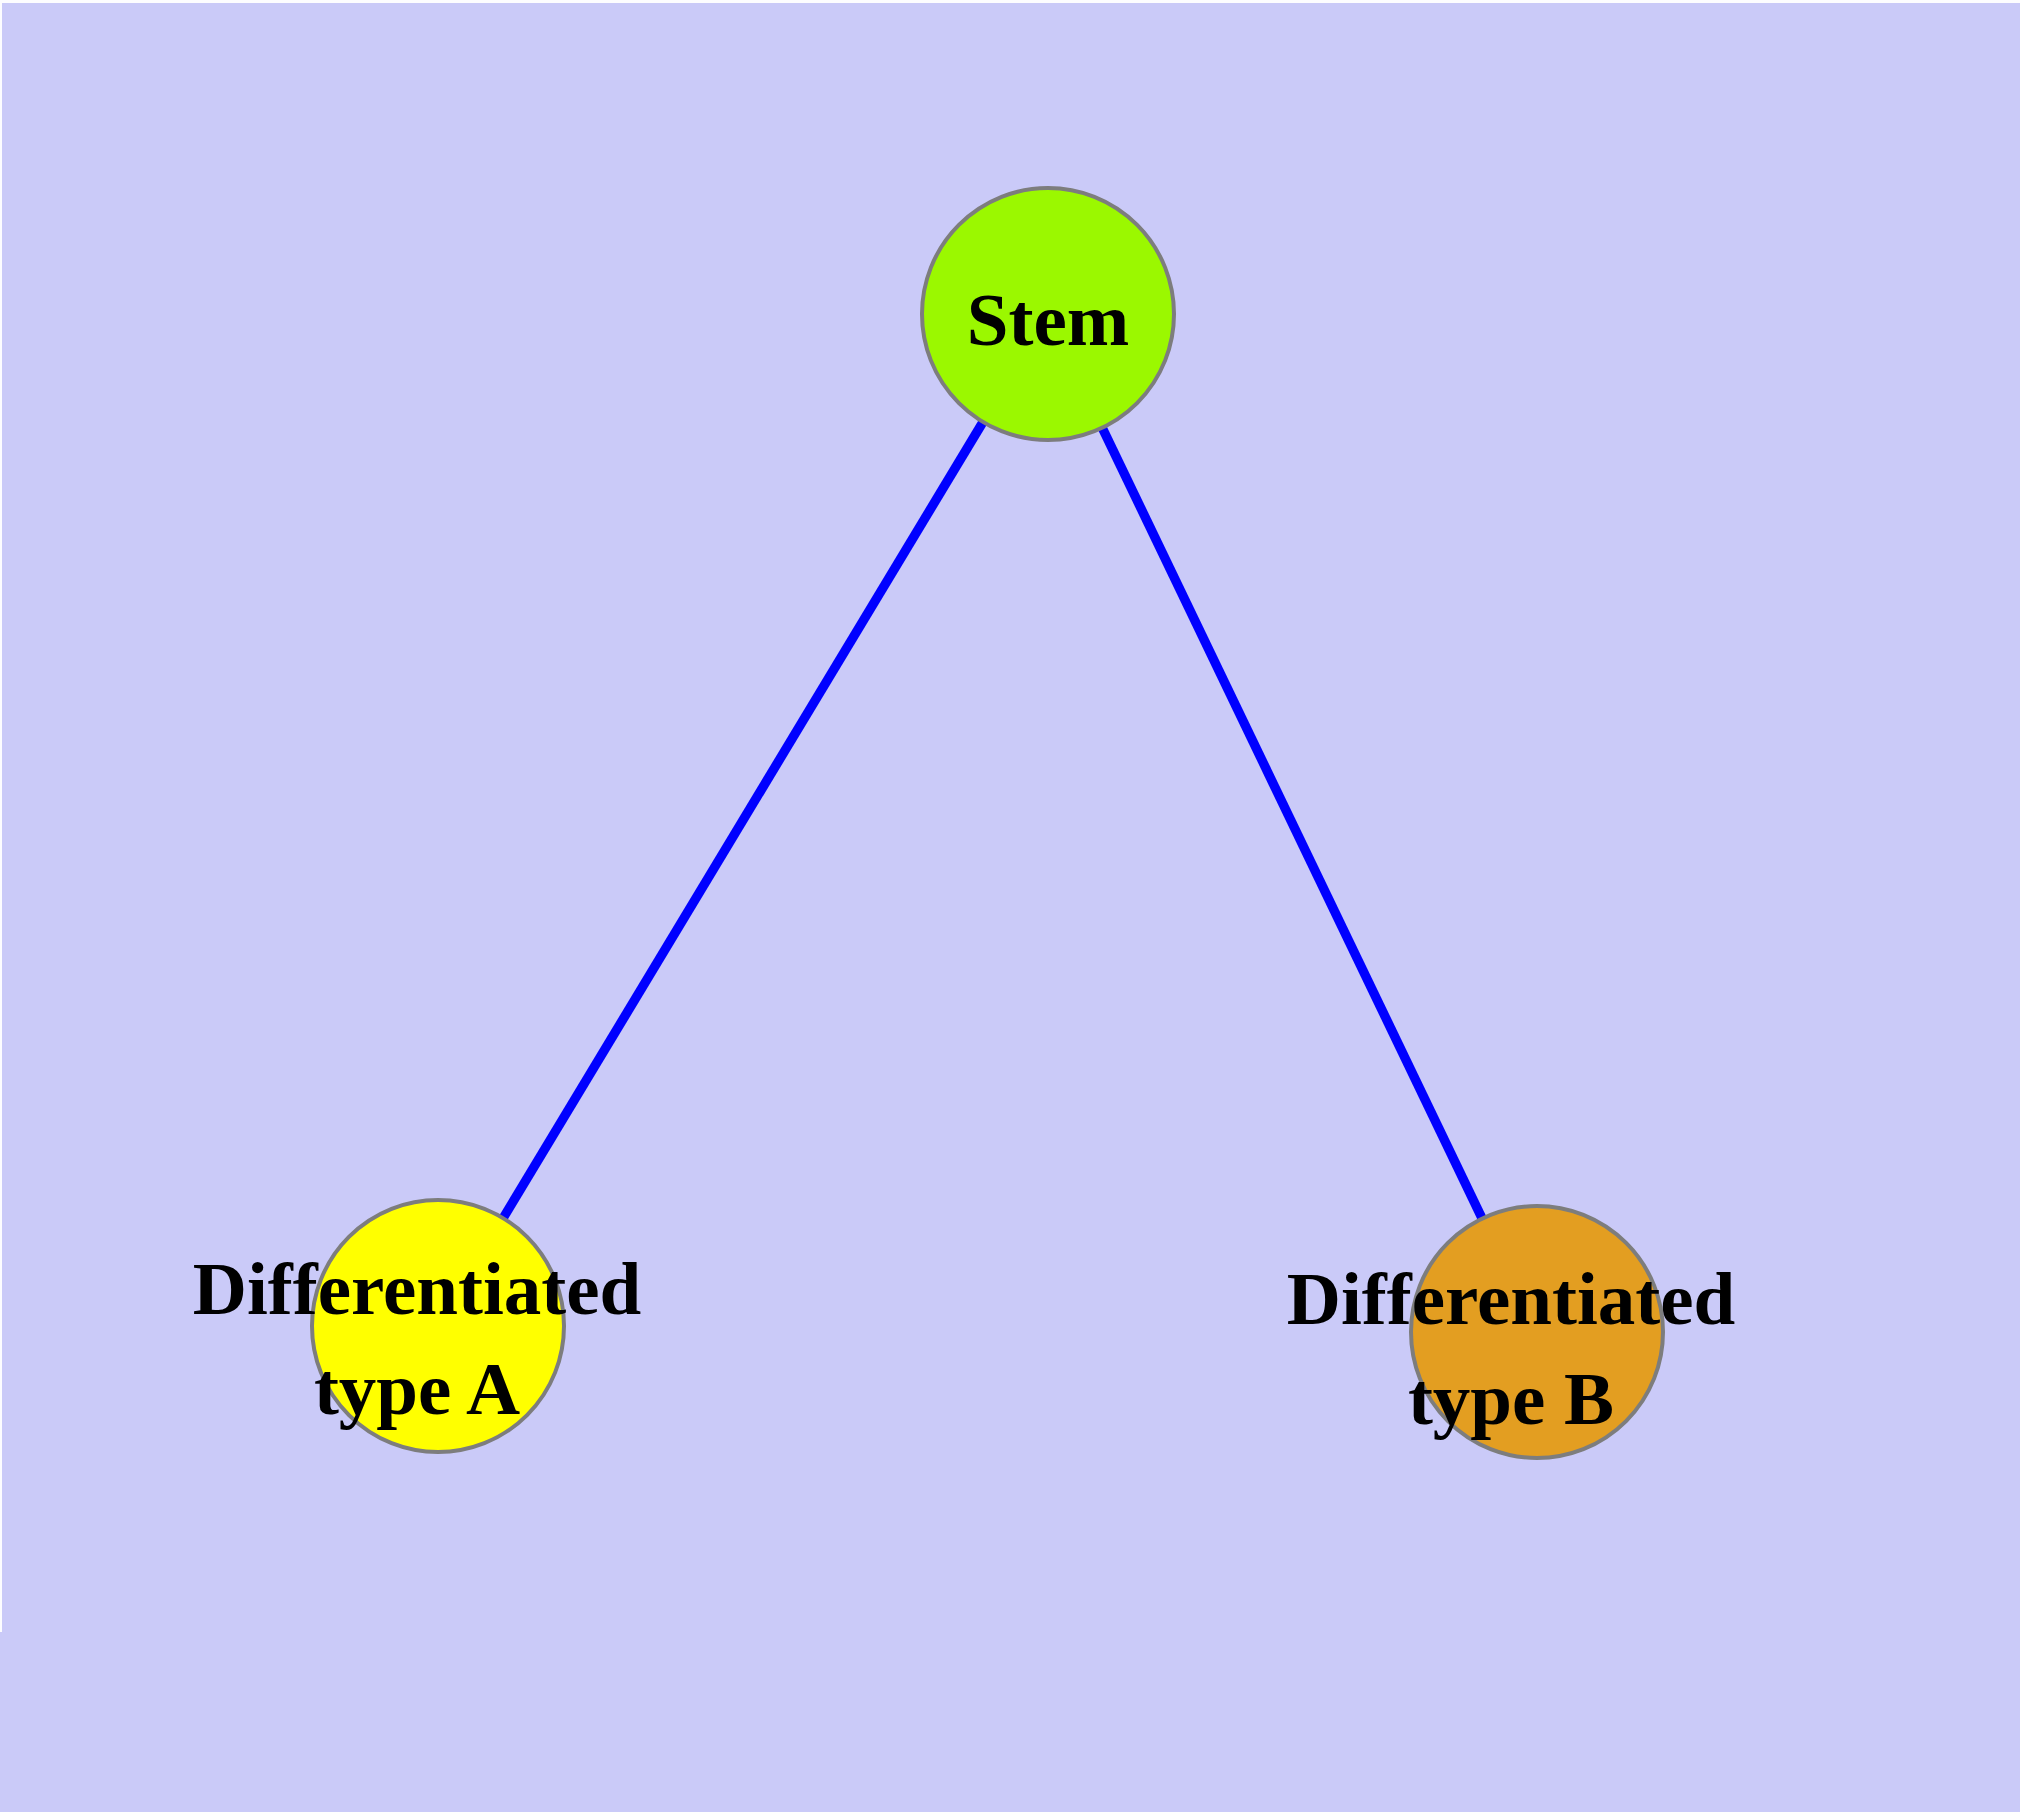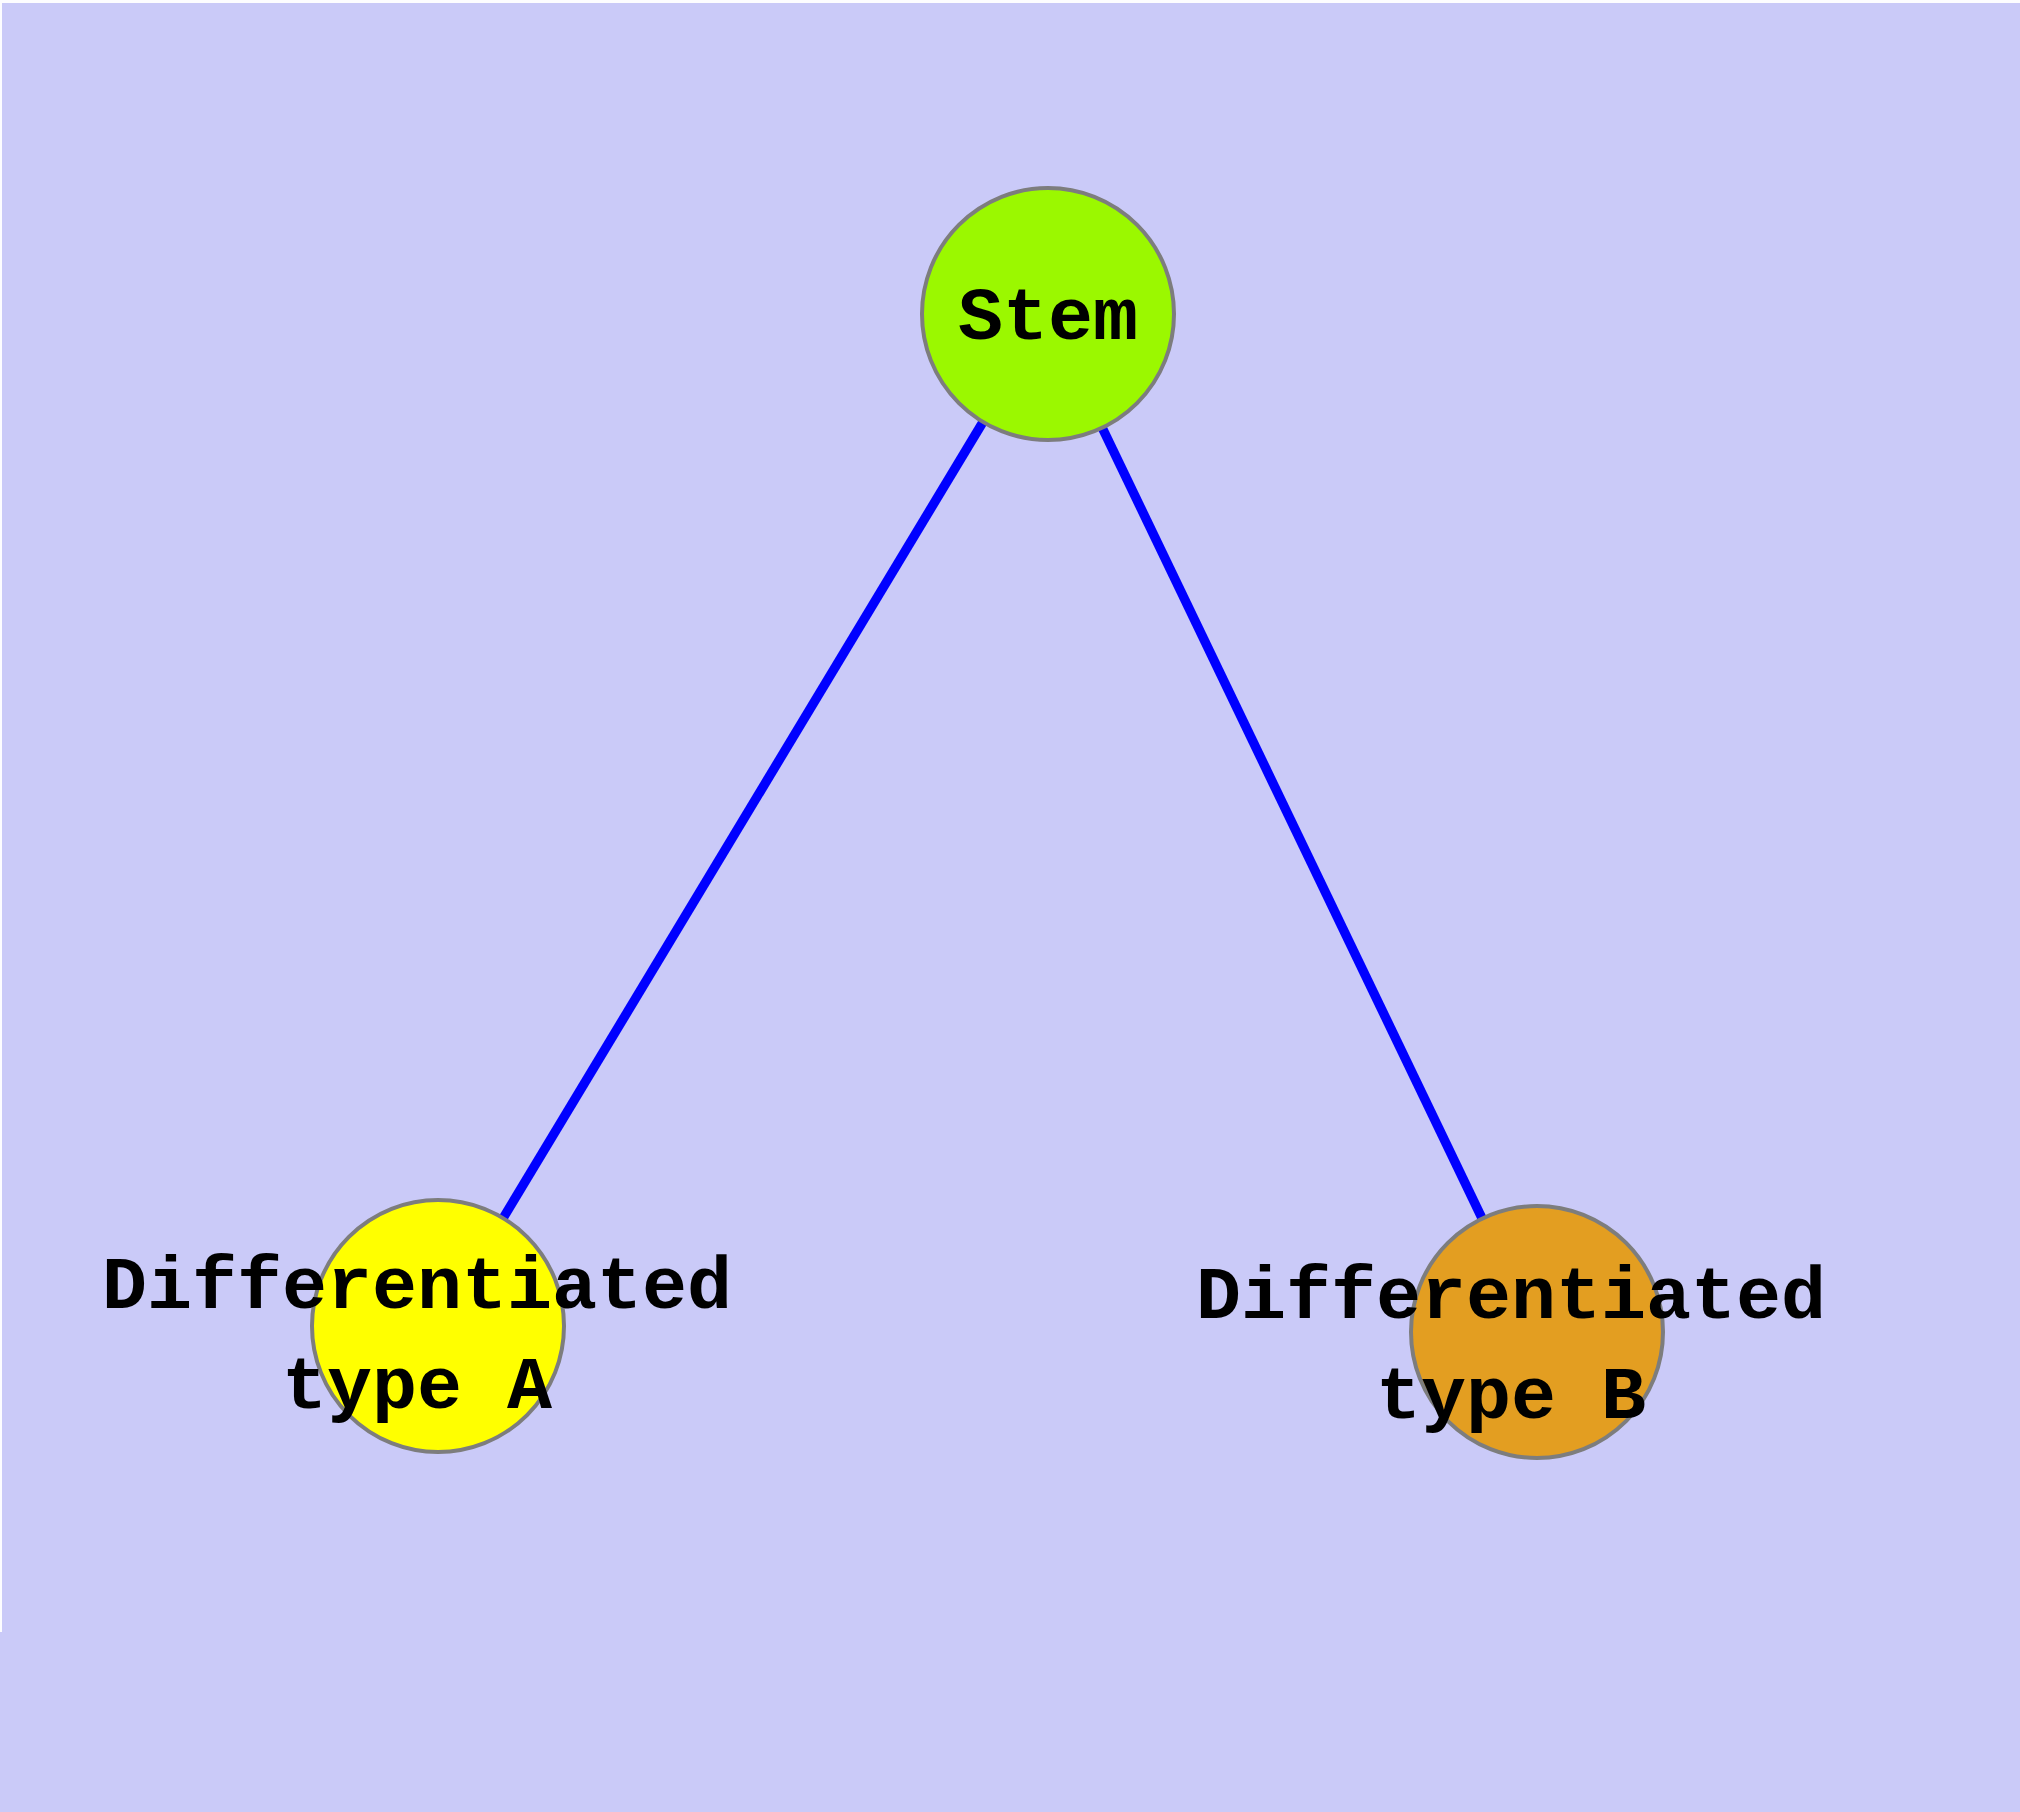--- a/index.html
+++ b/index.html
@@ -4,21 +4,21 @@
 <style>
   html, body {
     margin: 0;
     padding: 0;
   }
   .canvas {
     position: relative;
     width: 2021px;
     height: 1632px;
     overflow: hidden;
-    font-family: Liberation Mono, monospace;
+    font-family: Liberation Serif, serif;
   }
   .edge-layer {
     position: absolute;
     left: 0;
     top: 0;
     z-index: 1;
   }
   .node-circle {
     position: absolute;
     border-radius: 50%;

